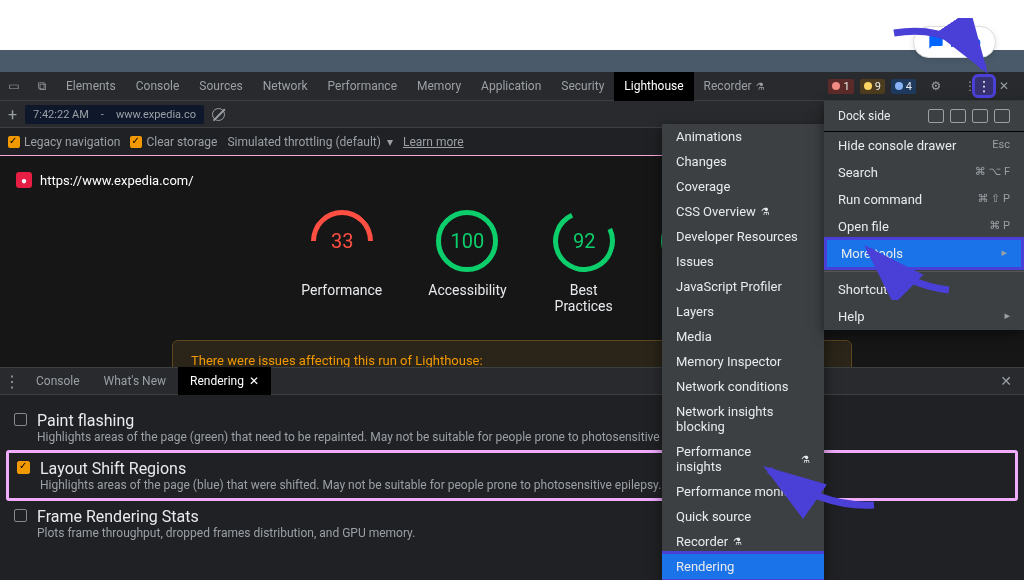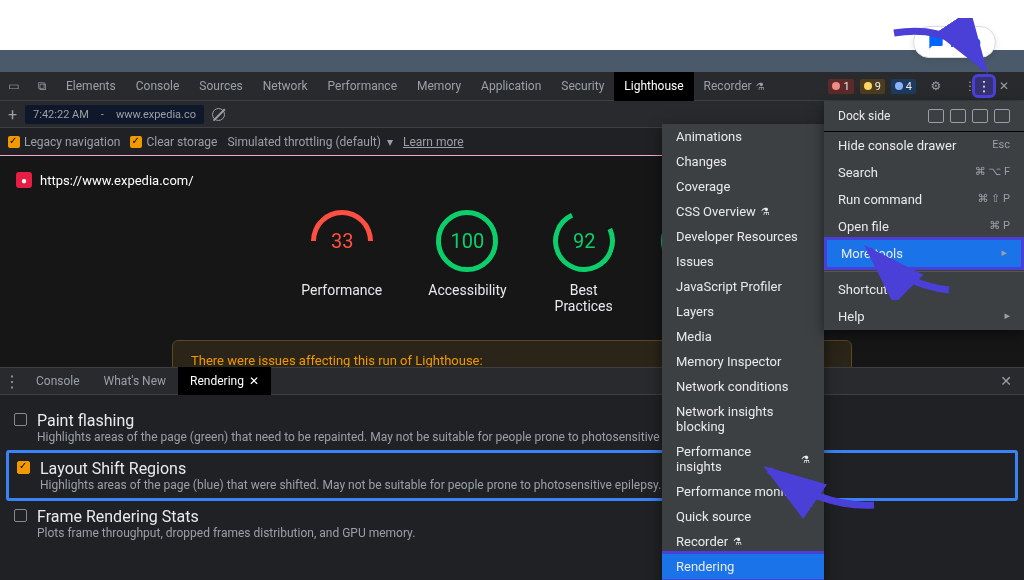--- a/index.html
+++ b/index.html
@@ -58,21 +58,21 @@
 .drawer-tabs .dots { width: 24px; text-align: center; color: #9aa0a6; font-size: 16px; }
 .drawer-tabs .close-x { margin-left: auto; padding: 0 12px; color: #9aa0a6; cursor: pointer; font-size: 14px; }
 
 .drawer-body { position: absolute; bottom: 0; left: 0; right: 0; height: 185px; background: #202124; padding: 10px 14px; overflow: hidden; }
 .render-opt { display: flex; gap: 10px; padding: 6px 0; }
 .render-opt .ck { width: 13px; height: 13px; border: 1px solid #888; border-radius: 2px; flex-shrink: 0; margin-top: 2px; }
 .render-opt.on .ck { background: #f29900; border-color: #f29900; position: relative; }
 .render-opt.on .ck::after { content: "✓"; color: #000; font-size: 10px; position: absolute; top: -2px; left: 1px; }
 .render-opt .txt .ttl { color: #e8eaed; font-size: 16px; }
 .render-opt .txt .desc { color: #9aa0a6; font-size: 12px; }
-.render-opt.hl { border: 3px solid #3b82f6; border-radius: 3px; padding: 6px 8px; margin: 0 -8px; }
+.render-opt.hl { border: 3px solid #f0abfc; border-radius: 3px; padding: 6px 8px; margin: 0 -8px; }
 
 .tools-menu { position: absolute; top: 52px; right: 200px; width: 162px; background: #3c4043; border-radius: 0; box-shadow: 0 4px 12px rgba(0,0,0,.5); z-index: 40; max-height: 460px; overflow: hidden; }
 .tools-menu .mi { padding: 5px 14px; font-size: 13px; color: #e8eaed; cursor: pointer; display: flex; align-items: center; gap: 5px; }
 .tools-menu .mi.hl { background: #1a73e8; border: 3px solid #4a3fd6; margin: -3px; padding: 5px 14px; }
 
 .main-menu { position: absolute; top: 29px; right: 0; width: 200px; background: #3c4043; box-shadow: 0 4px 12px rgba(0,0,0,.5); z-index: 41; }
 .main-menu .dock { padding: 8px 14px; display: flex; align-items: center; justify-content: space-between; border-bottom: 1px solid #000000; }
 .main-menu .dock .icos { display: flex; gap: 6px; }
 .main-menu .dock .icos .di { width: 16px; height: 14px; border: 1.5px solid #9aa0a6; border-radius: 2px; cursor: pointer; }
 .main-menu .mi { padding: 6px 14px; font-size: 13px; color: #e8eaed; display: flex; justify-content: space-between; cursor: pointer; }

